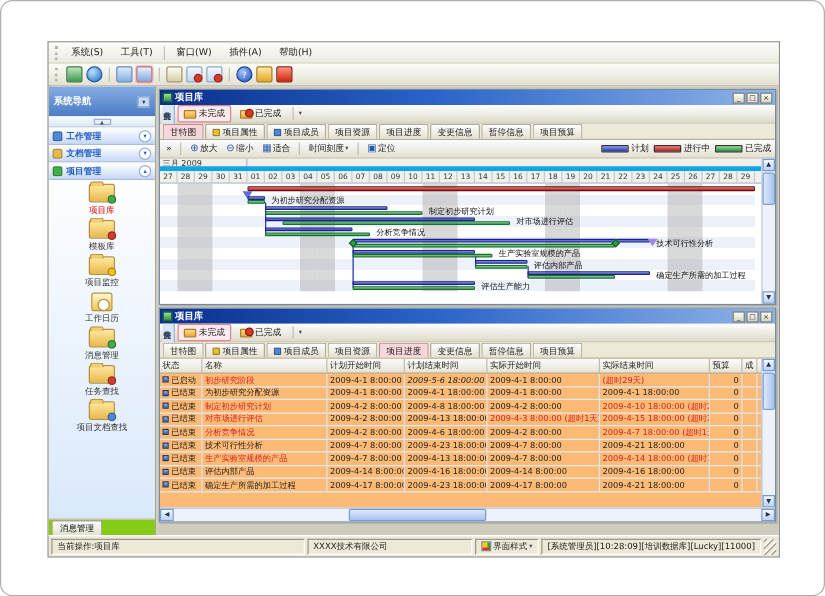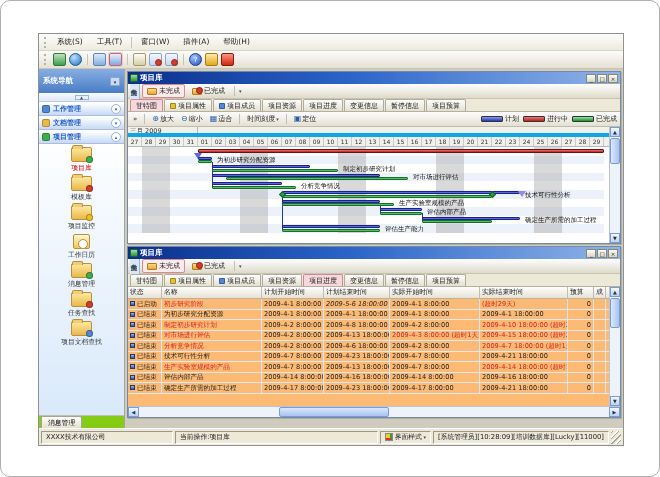--- a/index.html
+++ b/index.html
@@ -759,22 +759,22 @@
                 <span class="hs-thumb" style="left:140px;width:110px;"></span>
               </span>
             <span class="hs-btn">▶</span>
           </div>
         </div>
 
       </div>
     </div>
 
     <div class="statusbar">
+      <span class="cell op">当前操作:项目库</span>
       <span class="cell comp">XXXX技术有限公司</span>
-      <span class="cell op">当前操作:项目库</span>
       <span class="cell">
         <span class="style-ico"></span>
         <span>界面样式</span>
         <span class="wt-chev">&nbsp;▾</span>
       </span>
       <span class="cell">[系统管理员][10:28:09][培训数据库][Lucky][11000]</span>
       <span class="sgrip"></span>
     </div>
 
   </div>

